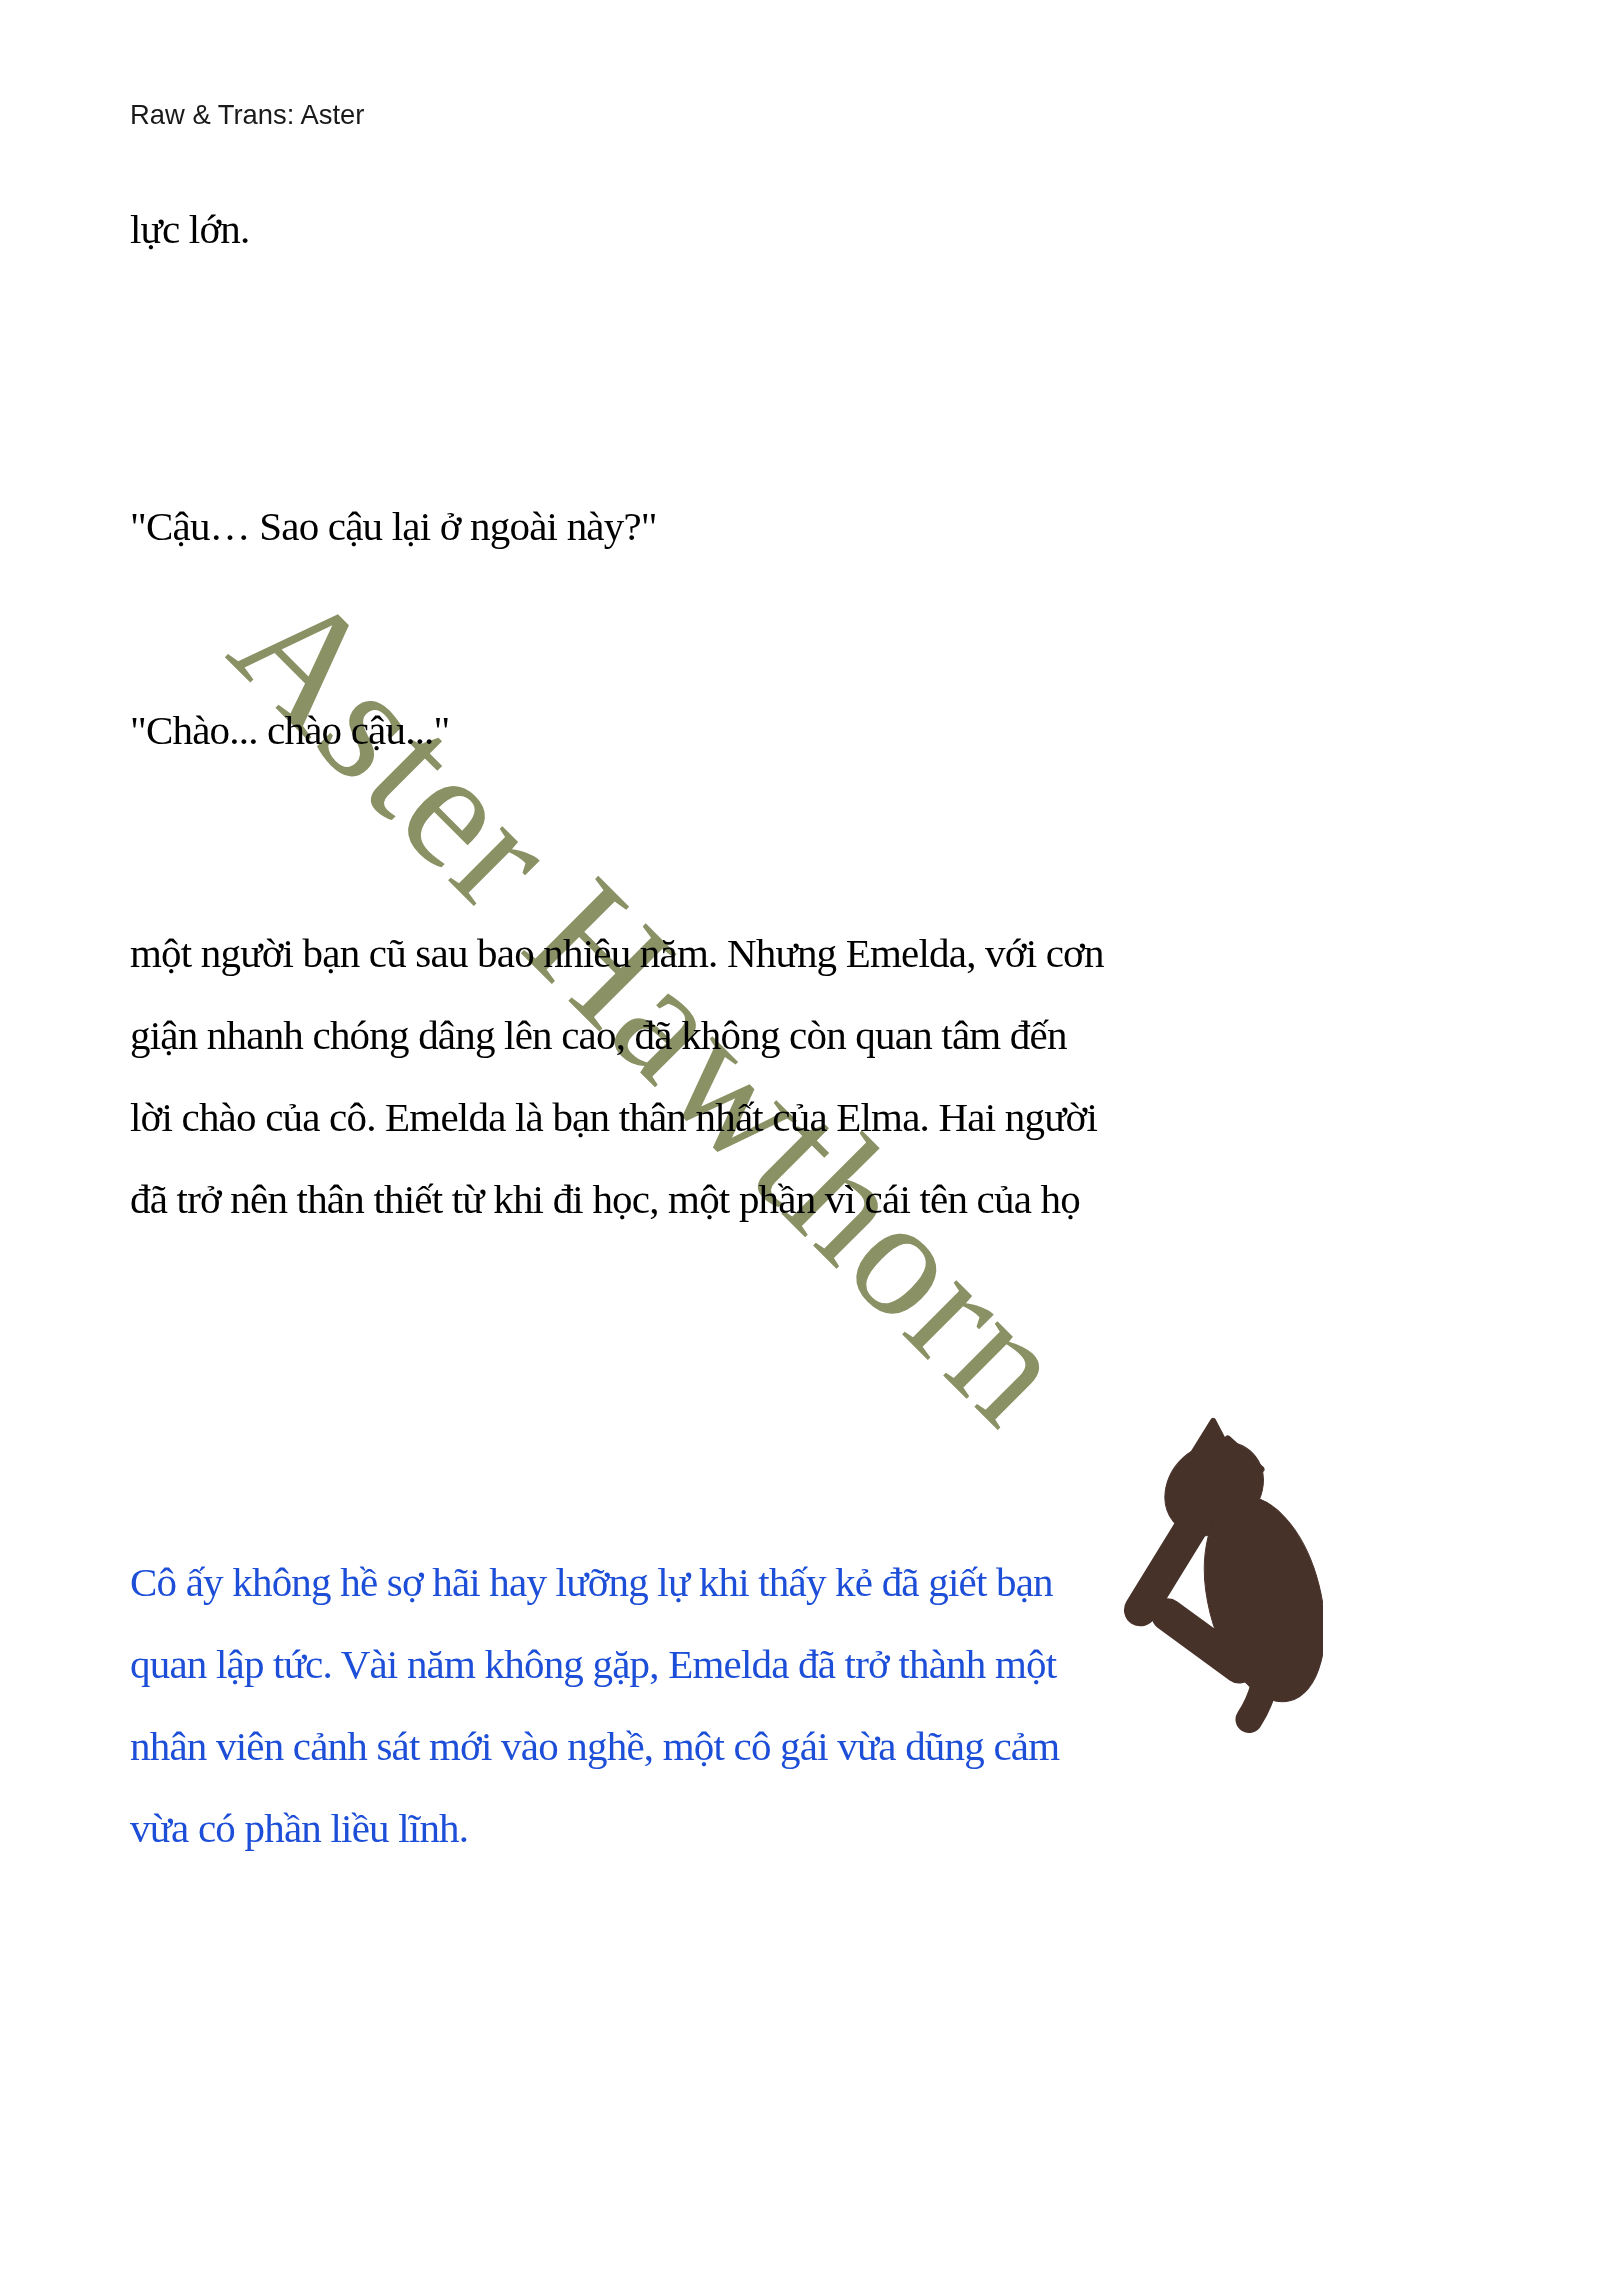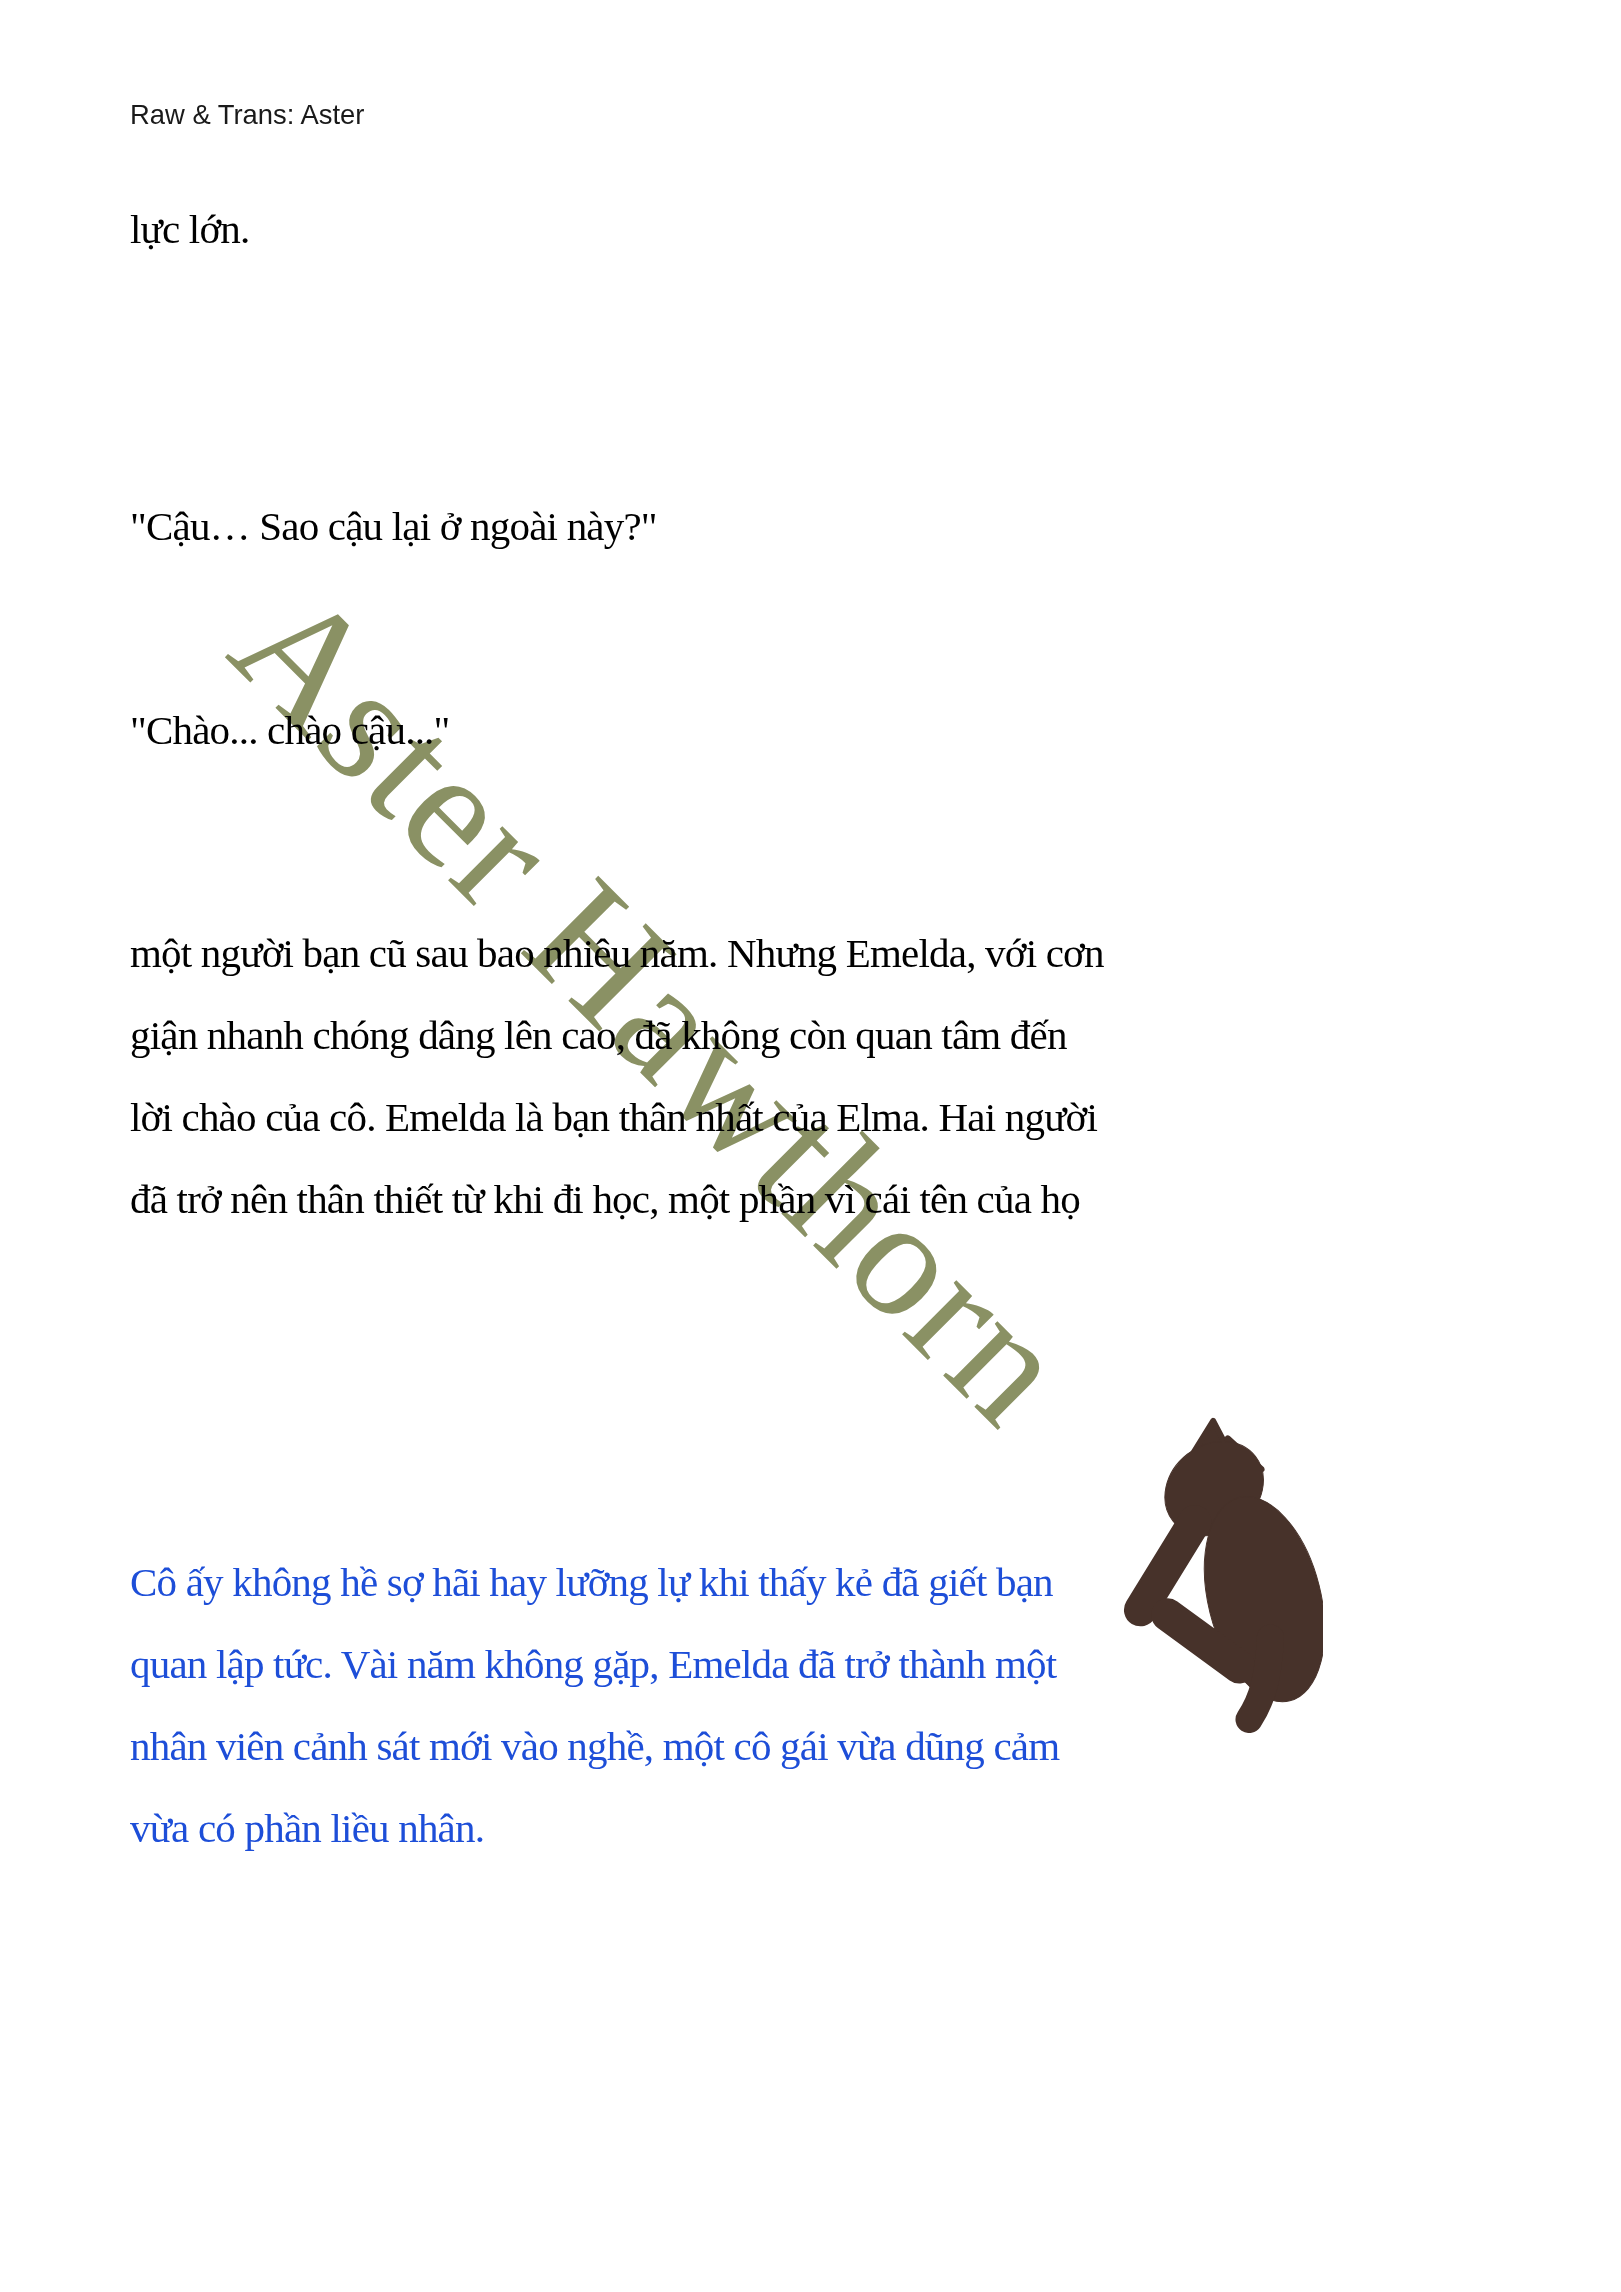--- a/index.html
+++ b/index.html
@@ -103,17 +103,17 @@
   <div class="para p4" style="color: rgb(0, 0, 0);">
       <div class="line">một người bạn cũ sau bao nhiêu năm. Nhưng Emelda, với cơn</div>
       <div class="line">giận nhanh chóng dâng lên cao, đã không còn quan tâm đến</div>
       <div class="line">lời chào của cô. Emelda là bạn thân nhất của Elma. Hai người</div>
       <div class="line">đã trở nên thân thiết từ khi đi học, một phần vì cái tên của họ</div>
     </div>
   <div class="para p5" style="color: #1d4ed8;">
       <div class="line">Cô ấy không hề sợ hãi hay lưỡng lự khi thấy kẻ đã giết bạn</div>
       <div class="line">quan lập tức. Vài năm không gặp, Emelda đã trở thành một</div>
       <div class="line">nhân viên cảnh sát mới vào nghề, một cô gái vừa dũng cảm</div>
-      <div class="line">vừa có phần liều nhân.</div>
+      <div class="line">vừa có phần liều lĩnh.</div>
     </div>
 
 </div>
 
 
 </body></html>

